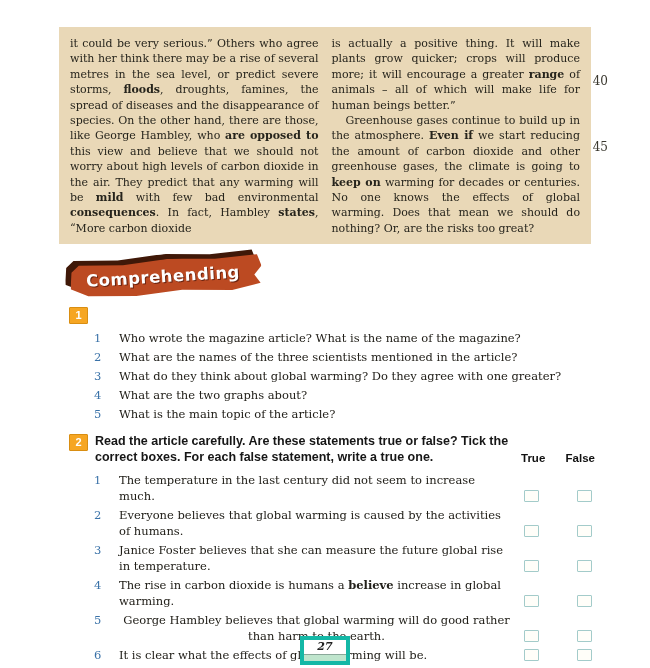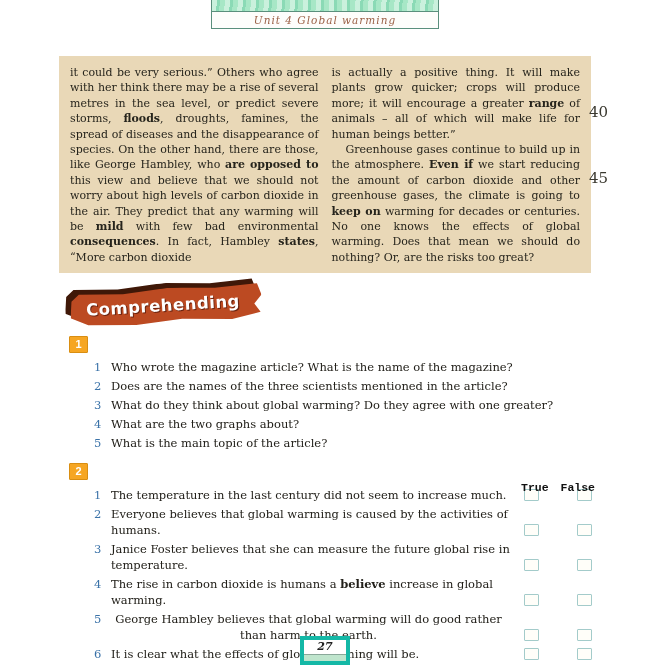--- a/index.html
+++ b/index.html
@@ -23,21 +23,21 @@
   .passage{
     position:relative;margin:27px auto 0;width:532px;box-sizing:border-box;
     background:#e9d8b7;padding:9px 11px 8px;display:flex;gap:13px;
   }
   .passage .col{width:249px;}
   .passage p{
     margin:0;font-size:11px;line-height:15.4px;text-align:justify;color:#26241c;
   }
   .passage p.indent{text-indent:14px;}
   .lineno{
-    position:absolute;right:-17px;font-size:15px;color:#3a382f;
+    position:absolute;right:-17px;font-size:12px;color:#3a382f;
     font-family:"DejaVu Serif", serif;
   }
   .ln40{top:47px;}
   .ln45{top:113px;}
   
   .s-bold{font-weight:bold;}
   .s-keyword{color:#2aa4b8;}
   
   .banner-wrap{position:relative;display:inline-block;margin:15px 0 0 70px;transform:rotate(-3.5deg);}
   .banner-shadow{
@@ -63,26 +63,26 @@
   .ex-heading{
     font-family:"Liberation Sans", sans-serif;font-weight:bold;font-size:12.5px;
     line-height:16px;color:#161616;
   }
   .item-list{margin:6px 0 0 25px;}
   .item{display:flex;margin-bottom:3px;}
   .item-num{
     flex:none;width:17px;color:#3a72a8;font-size:11.5px;line-height:16px;
     font-family:"DejaVu Serif", serif;
   }
-  .item-text{flex:1;font-size:11.5px;line-height:16px;color:#22201a;}
+  .item-text{flex:1;font-size:11.5px;line-height:16px;color:#22201a;margin-left:8px;}
   
   .ex2-body{position:relative;}
   .tf-labels{
     position:absolute;top:19px;right:0;width:74px;display:flex;justify-content:space-between;
-    font-family:Liberation Mono, monospace;font-weight:bold;font-size:11.5px;color:#111;
+    font-family:Liberation Sans, sans-serif;font-weight:bold;font-size:11.5px;color:#111;
   }
   .stmt-list{margin:7px 0 0 25px;}
   .stmt-row{display:flex;margin-bottom:3px;}
   .stmt{flex:1;display:flex;padding-right:10px;}
   .boxes{
     flex:none;width:68px;display:flex;justify-content:space-between;
     align-self:flex-end;margin-bottom:2px;margin-right:3px;
   }
   .cb{
     width:13px;height:10px;background:#fffef9;border:1px solid #a3cbca;border-radius:1px;display:inline-block;
@@ -96,24 +96,20 @@
     background:#fff;border-bottom:1px solid #8aa89a;
     font:bold italic 11px/14px "DejaVu Serif", serif;color:#222;
   }
   .footer-strip{height:6px;background:#bfe5cd;}
 </style>
 </head>
 <body>
 
 <div class="page">
 
-  <div class="unit-header">
-    <div class="unit-header-green"></div>
-    <div class="unit-header-title">Unit 4 Global warming</div>
-  </div>
 
   <div class="passage">
     <div class="col">
       <p><span>it could be very serious.” Others who agree with her think there may be a rise of several metres in the sea level, or predict severe storms, </span><span class="s-bold">floods</span><span>, droughts, famines, the spread of diseases and the disappearance of species. On the other hand, there are those, like George Hambley, who </span><span class="s-bold">are opposed to</span><span> this view and believe that we should not worry about high levels of carbon dioxide in the air. They predict that any warming will be </span><span class="s-bold">mild</span><span> with few bad environmental </span><span class="s-bold">consequences</span><span>. In fact, Hambley </span><span class="s-bold">states</span><span>, “More carbon dioxide</span></p>
     </div>
     <div class="col">
       <p><span>is actually a positive thing. It will make plants grow quicker; crops will produce more; it will encourage a greater </span><span class="s-bold">range</span><span> of animals – all of which will make life for human beings better.”</span></p>
       <p class="indent"><span>Greenhouse gases continue to build up in the atmosphere. </span><span class="s-bold">Even if</span><span> we start reducing the amount of carbon dioxide and other greenhouse gases, the climate is going to </span><span class="s-bold">keep on</span><span> warming for decades or centuries. No one knows the effects of global warming. Does that mean we should do nothing? Or, are the risks too great?</span></p>
     </div>
     <span class="lineno ln40">40</span>
@@ -131,40 +127,41 @@
       <div class="ex-head">
         <div class="numbox">1</div>
       </div>
       <div class="item-list">
         <div class="item">
           <span class="item-num">1</span>
           <span class="item-text">Who wrote the magazine article? What is the name of the magazine?</span>
         </div>
         <div class="item">
           <span class="item-num">2</span>
-          <span class="item-text">Does are the names of the three scientists mentioned in the article?</span>
+          <span class="item-text">What are the names of the three scientists mentioned in the article?</span>
         </div>
         <div class="item">
           <span class="item-num">3</span>
           <span class="item-text">What do they think about global warming? Do they agree with one greater?</span>
         </div>
         <div class="item">
           <span class="item-num">4</span>
           <span class="item-text">What are the two graphs about?</span>
         </div>
         <div class="item">
           <span class="item-num">5</span>
           <span class="item-text">What is the main topic of the article?</span>
         </div>
       </div>
     </div>
 
     <div class="exercise ex2-body">
       <div class="ex-head">
         <div class="numbox">2</div>
+        <div class="ex-heading" style="max-width:455px;"><span>Read the article carefully. Are these statements true or false? Tick the correct boxes. For each false statement, write a true one.</span></div>
       </div>
       <div class="tf-labels">
         <span>True</span>
         <span>False</span>
       </div>
       <div class="stmt-list">
         <div class="stmt-row">
           <div class="stmt">
             <span class="item-num">1</span>
             <span class="item-text"><span>The temperature in the last century did not seem to increase much.</span></span>

